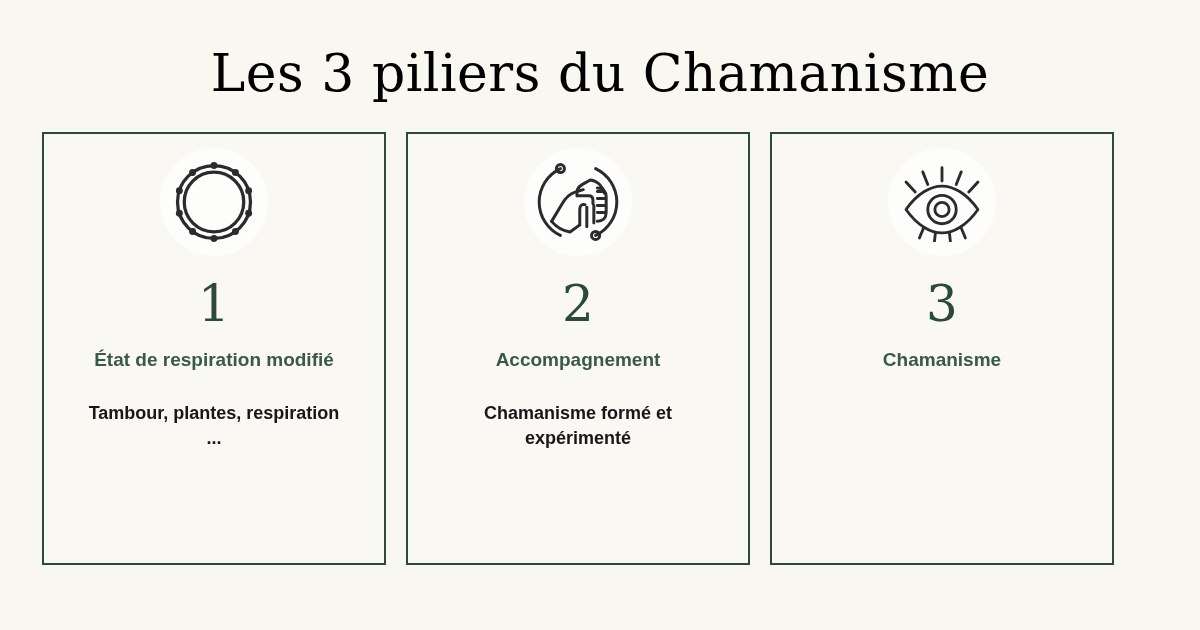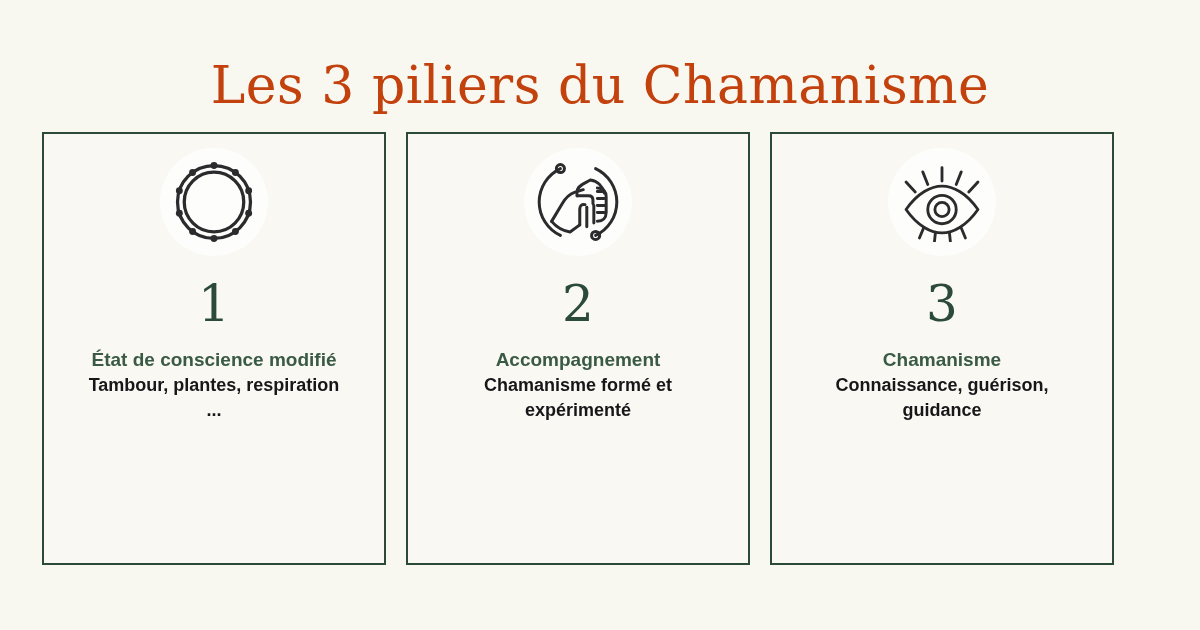--- a/index.html
+++ b/index.html
@@ -23,24 +23,23 @@
 
   
   .page-title {
     position:absolute;
     top:44px; left:0; right:0;
     text-align:center;
     font-family:"DejaVu Serif", "Liberation Serif", serif;
     font-size:52px;
     font-weight:400;
     letter-spacing:0.5px;
-    color:#c2410c;
+    color:#000000;
     line-height:1.12;
     white-space:nowrap;
-    margin-top:12px;
   }
 
   
   .cards-row {
     position:absolute;
     top:132px;
     left:42px;
     width:1072px;
     height:433px;
     display:flex;
@@ -92,20 +91,21 @@
     font-size:19px;
     font-weight:700;
     color:#3a5a45;
     text-align:center;
     line-height:1.3;
     padding:0 14px;
   }
 
   
   .pillar-body {
+    margin-top:28px;
     font-family:"Liberation Sans", sans-serif;
     font-size:18px;
     font-weight:700;
     color:#17171a;
     text-align:center;
     line-height:1.38;
     padding:0 22px;
     max-width:300px;
   }
 </style>
@@ -134,21 +134,21 @@
             <circle cx="27.7" cy="80.8" r="3.6" fill="#2b2b2e" stroke="none"></circle>
             <circle cx="13.9" cy="61.8" r="3.6" fill="#2b2b2e" stroke="none"></circle>
             <circle cx="13.9" cy="38.2" r="3.6" fill="#2b2b2e" stroke="none"></circle>
             <circle cx="27.7" cy="19.2" r="3.6" fill="#2b2b2e" stroke="none"></circle>
           </svg>
         </span>
       </div>
 
       <div class="pillar-number">1</div>
 
-      <div class="pillar-heading">État de conscience modifié</div>
+      <div class="pillar-heading">État de respiration modifié</div>
 
       <div class="pillar-body">Tambour, plantes, respiration ...</div>
     </div>
 
     <div class="pillar-card">
 
       <div class="icon-halo">
         <span>
           <svg width="88" height="88" viewBox="0 0 100 100" fill="none" stroke="#2b2b2e" stroke-width="3.4" stroke-linecap="round" stroke-linejoin="round">
 
@@ -203,17 +203,16 @@
             <path d="M64 85 L65 94"></path>
             <path d="M78 78 L83 90"></path>
           </svg>
         </span>
       </div>
 
       <div class="pillar-number">3</div>
 
       <div class="pillar-heading">Chamanisme</div>
 
-      <div class="pillar-body">Connaissance, guérison, guidance</div>
     </div>
 
   </div>
 </div>
 
 </body></html>

